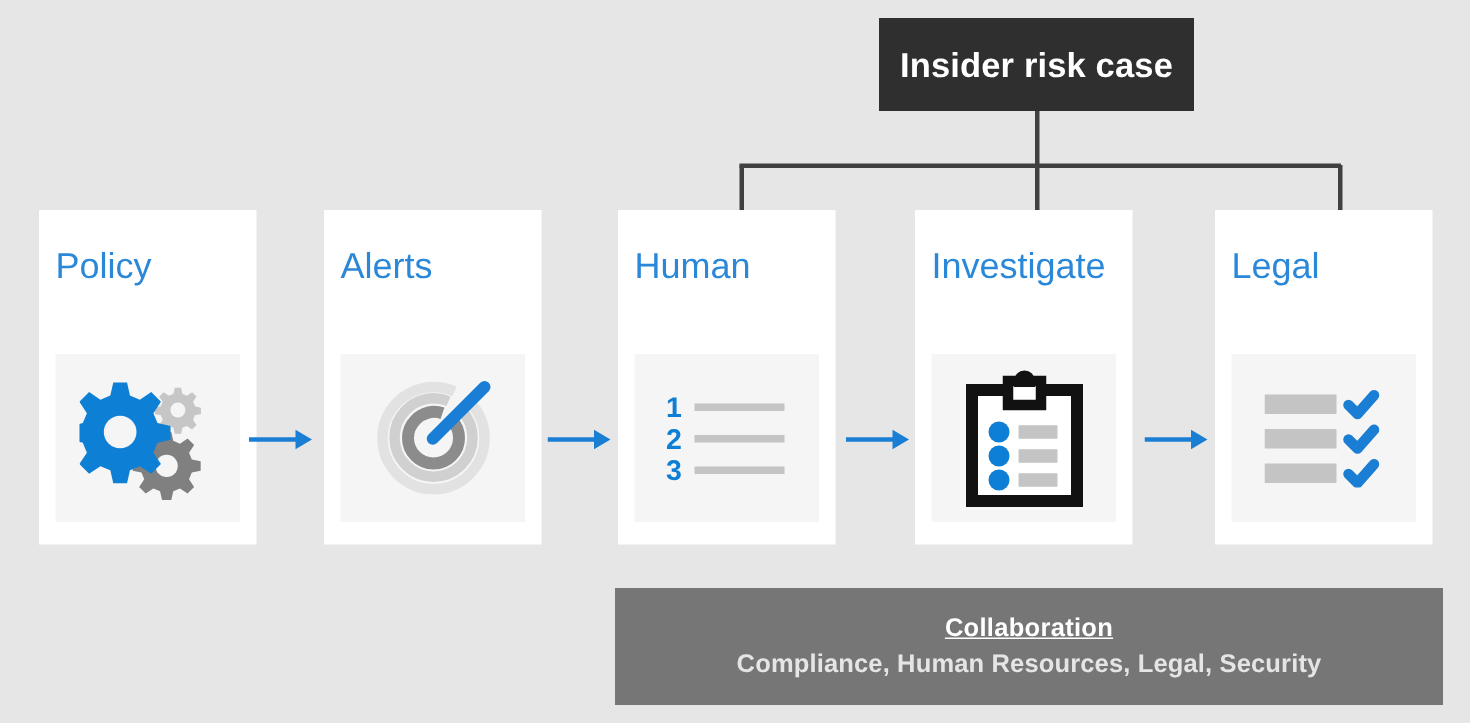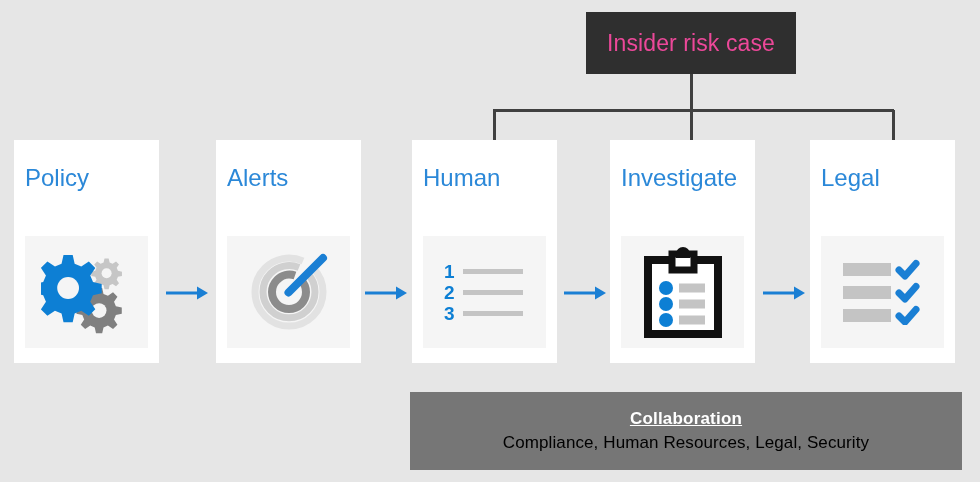--- a/index.html
+++ b/index.html
@@ -12,21 +12,21 @@
   }
   #stage{position:absolute;left:0;top:0;width:980px;height:482px;}
 
   
   .case-box{
     position:absolute;left:586px;top:12px;width:210px;height:62px;
     background:#2f2f2f;
     display:flex;align-items:center;justify-content:center;
   }
   .case-box-label{
-    color:#ec4899;font-size:23px;font-weight:400;letter-spacing:.1px;
+    color:#ffffff;font-size:23px;font-weight:700;letter-spacing:.1px;
     white-space:nowrap;
   }
 
   
   .bracket{position:absolute;left:0;top:0;width:980px;height:150px;pointer-events:none;}
 
   
   .card{
     position:absolute;top:140px;width:145px;height:223px;
     background:#ffffff;
@@ -47,21 +47,21 @@
   .flow-arrow{position:absolute;top:283px;width:44px;height:20px;}
 
   
   .collab{
     position:absolute;left:410px;top:392px;width:552px;height:78px;
     background:#767676;
     display:flex;flex-direction:column;align-items:center;justify-content:center;
     gap:4px;
   }
   .collab-title{color:#ffffff;font-size:17px;font-weight:700;letter-spacing:.2px;text-decoration:underline;}
-  .collab-sub{color:#000000;font-size:17px;font-weight:400;letter-spacing:.1px;}
+  .collab-sub{color:#e5e5e5;font-size:17px;font-weight:700;letter-spacing:.1px;}
 </style>
 </head>
 <body>
 
 <div id="stage">
 
   <div class="case-box">
     <span class="case-box-label">Insider risk case</span>
   </div>
 
@@ -71,21 +71,21 @@
 
     <path d="M493 110.5 L894 110.5" stroke="#404040" stroke-width="3" fill="none"></path>
 
     <path d="M494.5 110 L494.5 141" stroke="#404040" stroke-width="3" fill="none"></path>
 
     <path d="M691.5 110 L691.5 141" stroke="#404040" stroke-width="3" fill="none"></path>
 
     <path d="M893.5 110 L893.5 141" stroke="#404040" stroke-width="3" fill="none"></path>
   </svg>
 
-  <div class="card" style="left:14px;">
+  <div class="card" style="left:26px;">
     <div class="card-label">Policy</div>
     <div class="icon-box">
       <svg width="92" height="84" viewBox="0 0 92 84">
 
         <g fill="#c6c6c6">
           <path d="M63.5 8.5 l4.2 0 0.9 4.0 3.0 1.25 3.45-2.3 2.95 2.95 -2.3 3.45 1.25 3.0 4.0 0.9 0 4.2 -4.0 0.9 -1.25 3.0 2.3 3.45 -2.95 2.95 -3.45-2.3 -3.0 1.25 -0.9 4.0 -4.2 0 -0.9-4.0 -3.0-1.25 -3.45 2.3 -2.95-2.95 2.3-3.45 -1.25-3.0 -4.0-0.9 0-4.2 4.0-0.9 1.25-3.0 -2.3-3.45 2.95-2.95 3.45 2.3 3.0-1.25 z"></path>
           <circle cx="65.6" cy="23.3" r="5.0" fill="#f5f5f5"></circle>
         </g>
 
         <g fill="#808080">

